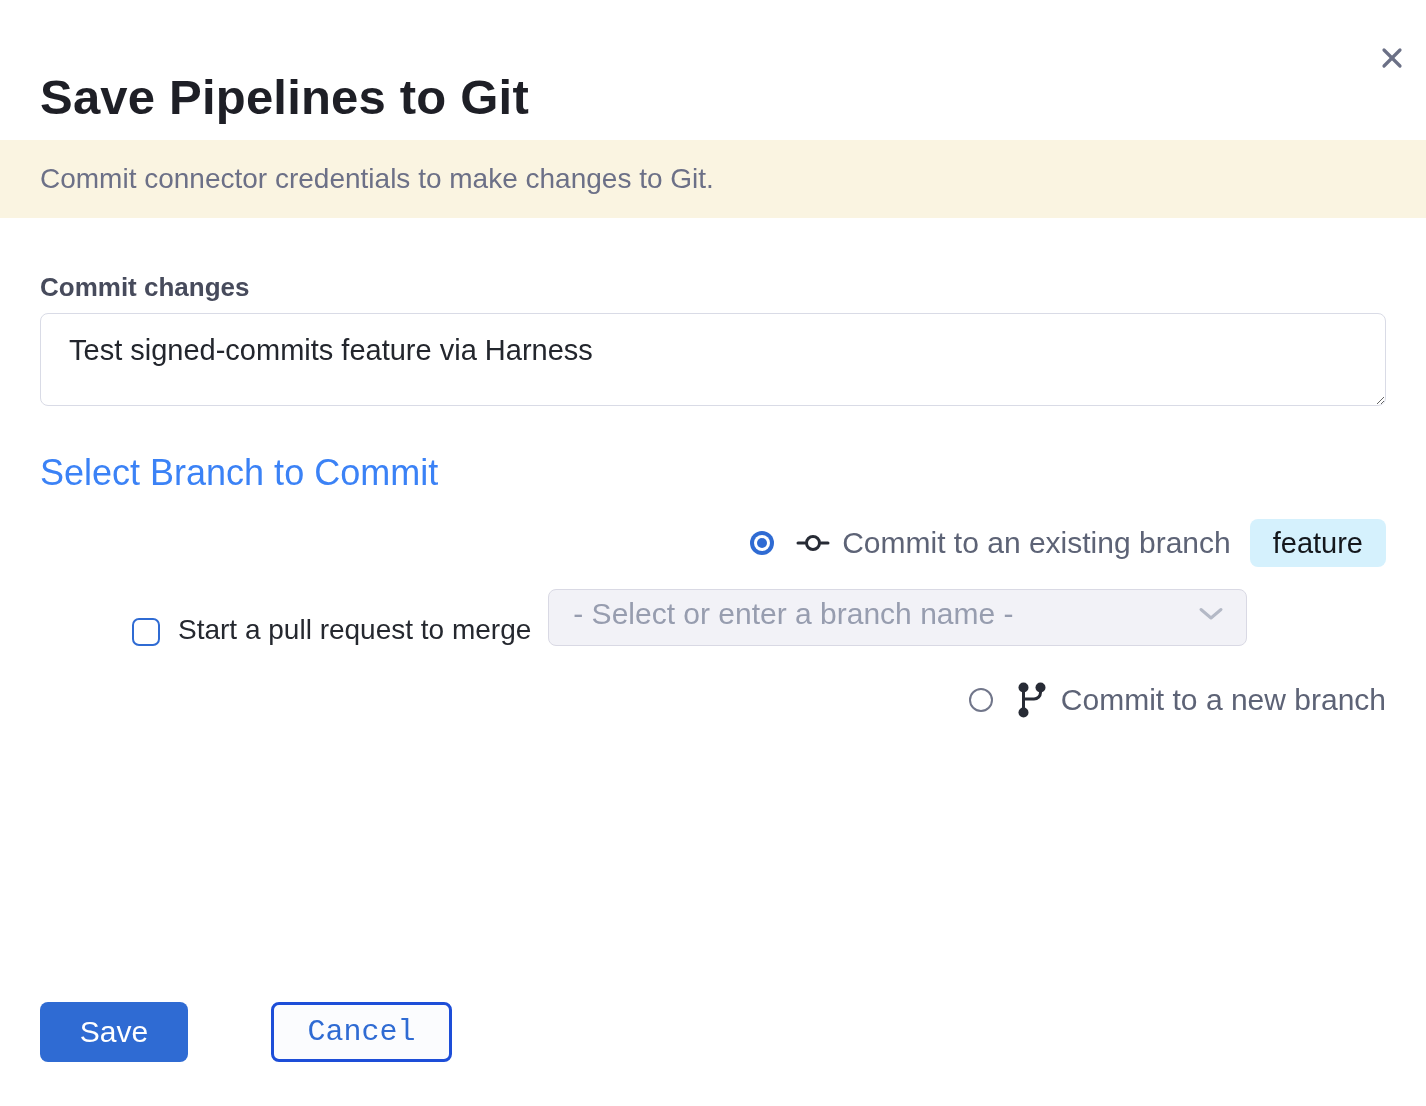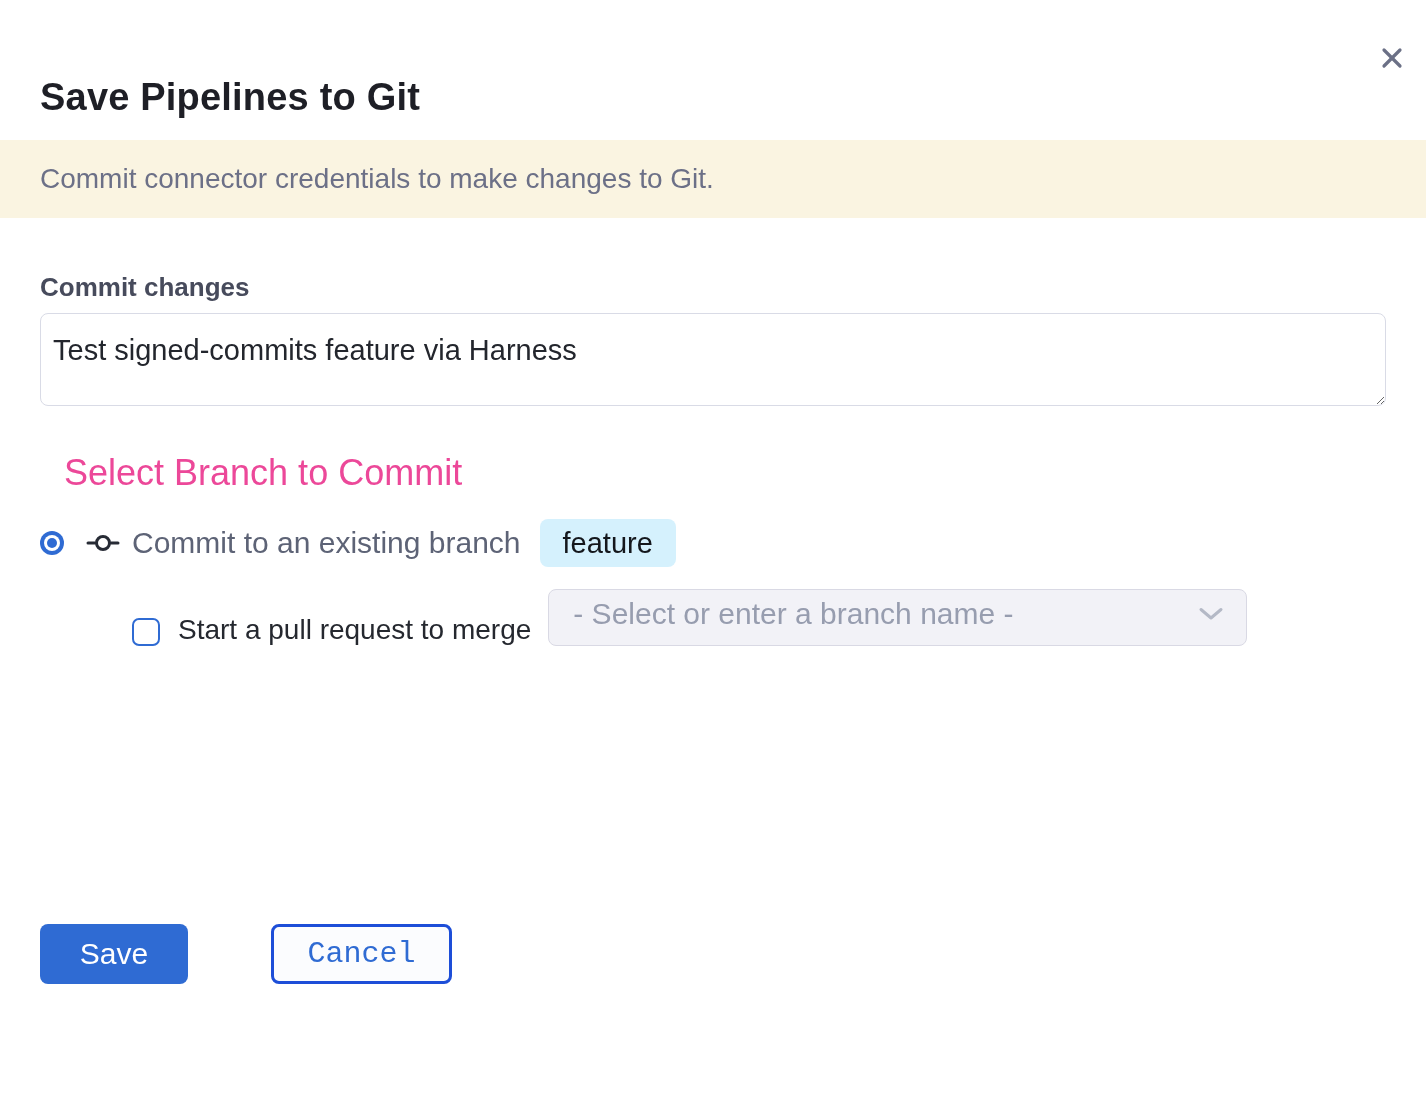--- a/index.html
+++ b/index.html
@@ -24,21 +24,21 @@
     height: 40px;
     background: none;
     border: none;
     cursor: pointer;
     display: flex;
     align-items: center;
     justify-content: center;
   }
   .header { padding: 76px 40px 0; }
   .title {
-    font-size: 38px;
+    font-size: 49px;
     line-height: 42px;
     font-weight: 700;
     color: #1e1f26;
     letter-spacing: 0.2px;
   }
   .banner {
     margin-top: 22px;
     height: 78px;
     background: #faf4e1;
     display: flex;
@@ -58,42 +58,42 @@
     font-weight: 600;
     color: #474b5c;
   }
   .commit-textarea {
     display: block;
     margin-top: 11px;
     width: 100%;
     height: 93px;
     border: 1px solid #d9dbe6;
     border-radius: 8px;
-    padding: 18px 12px;
+    padding: 18px 28px;
     font-family: "Liberation Sans", sans-serif;
     font-size: 29px;
     line-height: 1.3;
     color: #23262d;
     resize: both;
     outline: none;
     background: #ffffff;
   }
   .section-heading {
     margin-top: 47px;
     font-size: 36px;
     line-height: 40px;
     font-weight: 500;
-    color: #ec4899;
-    margin-left: 24px;
+    color: #3b82f6;
   }
   .option-row {
     display: flex;
     align-items: center;
     height: 48px;
     cursor: pointer;
+    justify-content: flex-end;
   }
   .option-row.first { margin-top: 26px; }
   .option-row.second { margin-top: 30px; }
   .radio {
     flex: none;
     width: 24px;
     height: 24px;
     border-radius: 50%;
     position: relative;
   }
@@ -261,20 +261,33 @@
       <div class="branch-select">
         <span class="select-placeholder">- Select or enter a branch name -</span>
         <span style="display:flex;">
           <svg width="26" height="16" viewBox="0 0 26 16">
             <path d="M3 3.5 L13 12 L23 3.5" fill="none" stroke="#b4b9c6" stroke-width="3" stroke-linecap="round" stroke-linejoin="round"></path>
           </svg>
         </span>
       </div>
     </div>
 
+    <div class="option-row second">
+      <span class="radio unselected"></span>
+      <span class="option-icon">
+        <svg width="30" height="38" viewBox="0 0 30 38">
+          <line x1="6.5" y1="8" x2="6.5" y2="30" stroke="#272b35" stroke-width="3"></line>
+          <path d="M23.5 9 v2.5 a6.5 6.5 0 0 1 -6.5 6.5 H8" fill="none" stroke="#272b35" stroke-width="3"></path>
+          <circle cx="6.5" cy="6.5" r="5" fill="#272b35"></circle>
+          <circle cx="6.5" cy="31.5" r="5" fill="#272b35"></circle>
+          <circle cx="23.5" cy="6.5" r="5" fill="#272b35"></circle>
+        </svg>
+      </span>
+      <span class="option-label">Commit to a new branch</span>
+    </div>
 
     <div class="footer">
       <button class="save-btn">Save</button>
       <button class="cancel-btn">Cancel</button>
     </div>
 
   </div>
 </div>
 
 </body></html>

